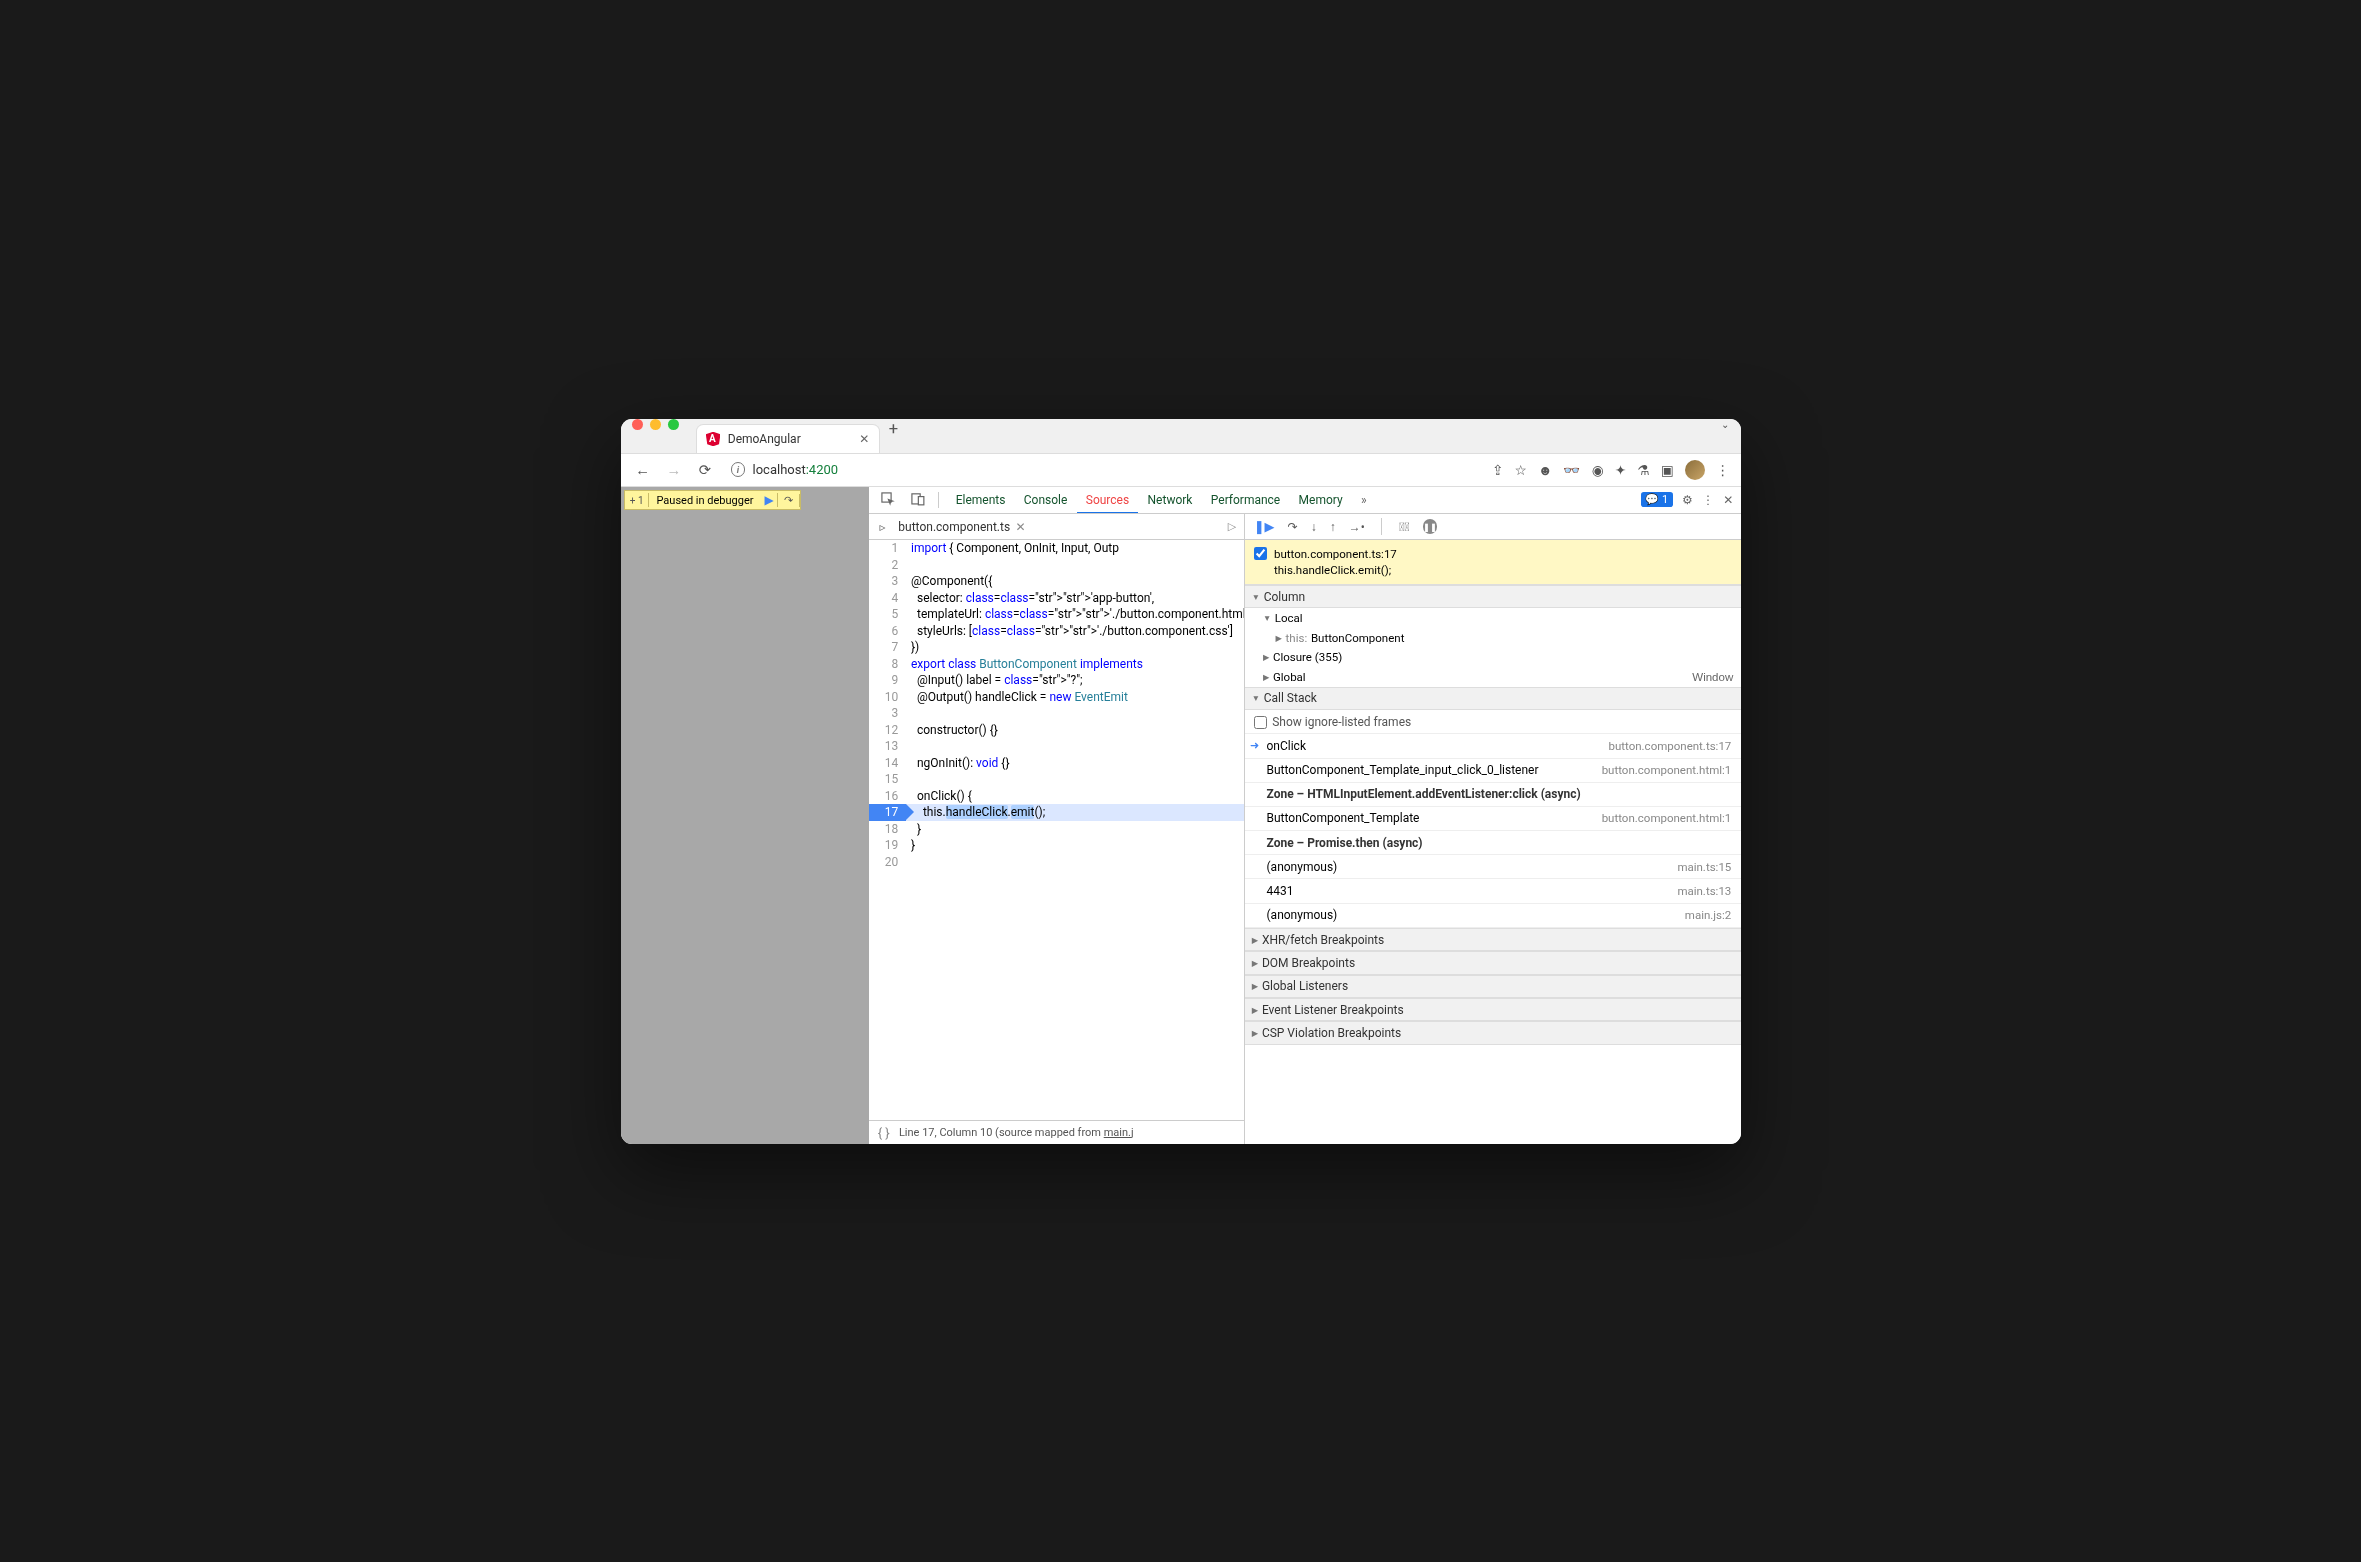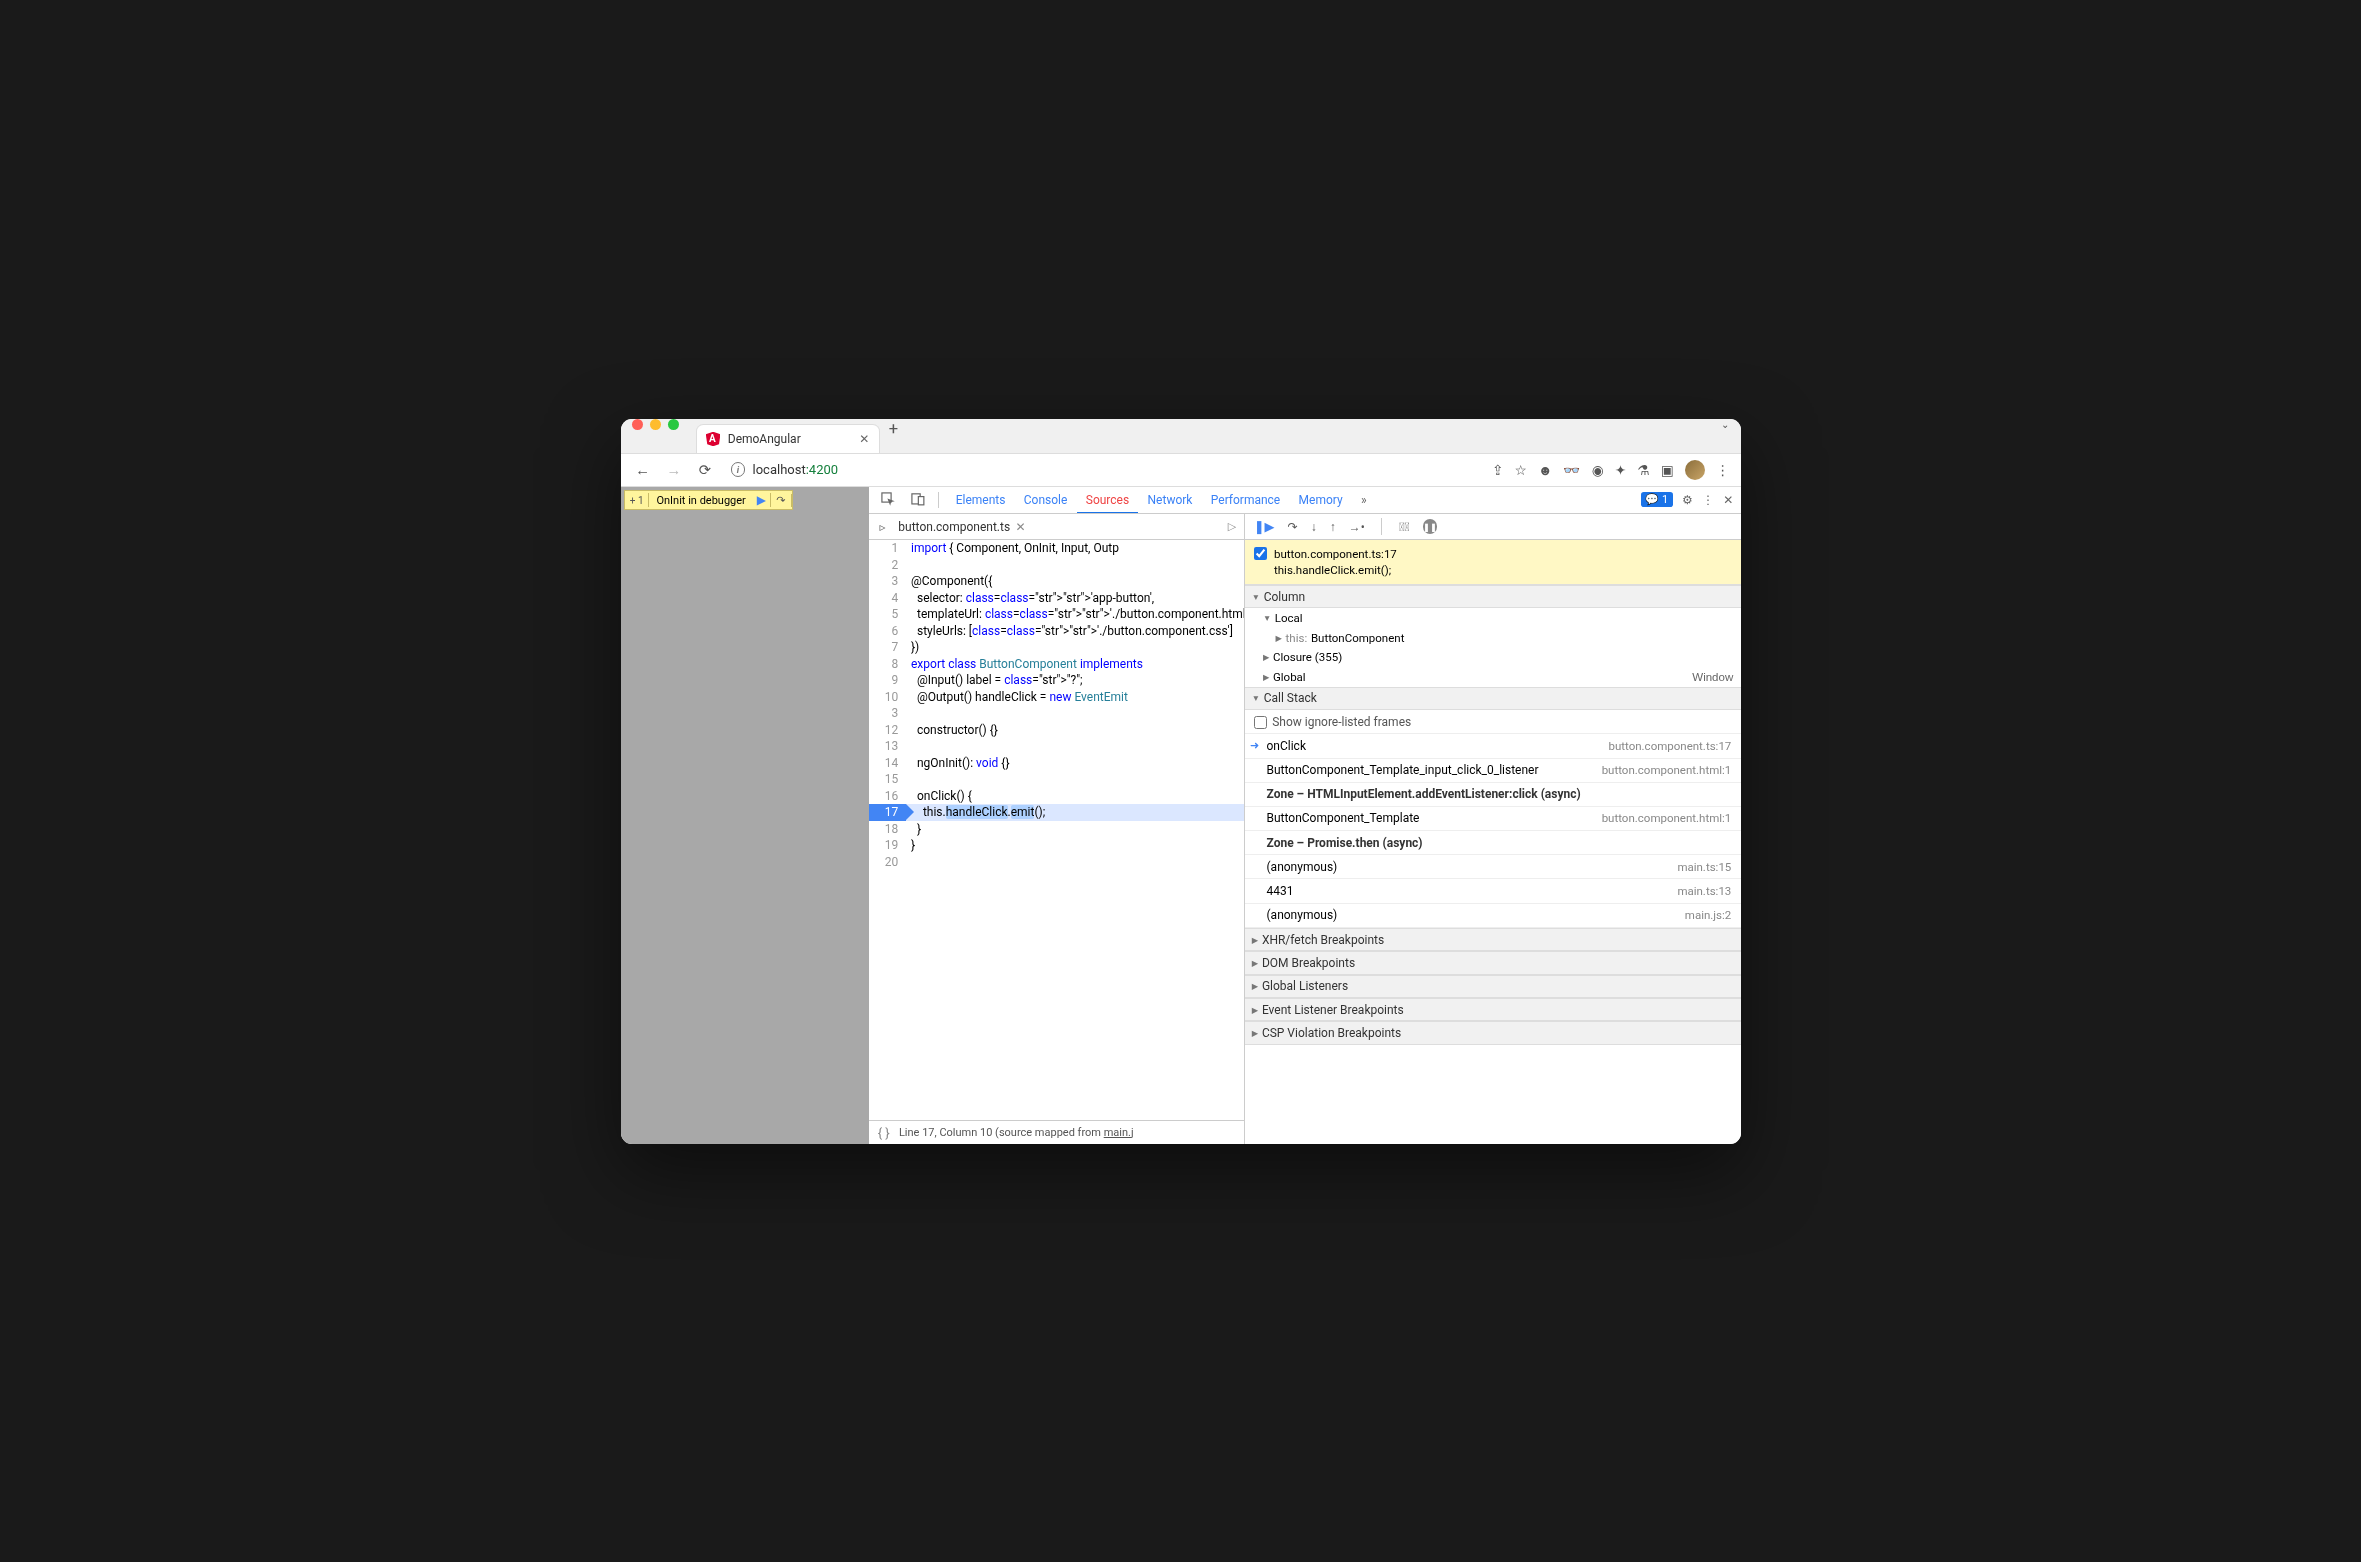--- a/index.html
+++ b/index.html
@@ -23,21 +23,21 @@
 .page-area{width:248px;background:#a8a8a8;position:relative}
 .paused-bar{position:absolute;top:3.7px;left:3.7px;background:#fff59d;border:0.9px solid #c9bc66;font-size:11px;display:flex;align-items:center;height:20px}
 .paused-bar .pbox{border-right:0.9px solid #c9bc66;padding:1.8px 4.6px;display:flex;align-items:center}
 .paused-bar .ptext{padding:1.8px 7.3px}
 .paused-bar .resume{color:#4285f4;padding:0 3.7px;font-size:12px}
 .paused-bar .stepover{padding:0 5.5px;color:#555}
 .devtools{flex:1;display:flex;flex-direction:column;background:#fff;min-width:0}
 .dt-tabs{height:27.5px;border-bottom:0.9px solid #ccc;display:flex;align-items:center;padding:0 7.3px;gap:3.7px;font-size:12px}
 .dt-iconbtn{color:#666;padding:3.7px 5.5px;cursor:pointer}
 .dt-divider{width:0.9px;height:16.5px;background:#ccc;margin:0 3.7px}
-.dt-tab{padding:5.5px 9.2px;color:#3b82f6;cursor:pointer;border-bottom:1.8px solid transparent}
+.dt-tab{padding:5.5px 9.2px;color:#14532d;cursor:pointer;border-bottom:1.8px solid transparent}
 .dt-tab.active{color:#ef4444;border-bottom-color:#1a73e8}
 .dt-actions{margin-left:auto;display:flex;align-items:center;gap:9.2px;color:#666}
 .issue-badge{background:#1a73e8;color:#fff;border-radius:2.8px;padding:0.9px 4.6px;font-size:11px;display:flex;align-items:center;gap:2.8px}
 .dt-body{flex:1;display:flex;min-height:0}
 .editor-pane{flex:1;display:flex;flex-direction:column;min-width:0;border-right:0.9px solid #ccc}
 .editor-tabs{height:26px;border-bottom:0.9px solid #ccc;display:flex;align-items:center;padding-left:5.5px;font-size:12px}
 .editor-tabs .navpane{color:#666;padding:1.8px 5.5px;cursor:pointer}
 .editor-tab{padding:3.7px 7.3px;color:#333;display:flex;align-items:center;gap:5.5px}
 .editor-tab .x{color:#888;cursor:pointer}
 .editor-tabs .drawer{margin-left:auto;margin-right:7.3px;color:#888;cursor:pointer;font-size:11px}
@@ -110,21 +110,21 @@
       <span>▣</span>
       <span class="avatar"></span>
       <span>⋮</span>
     </div>
   </div>
 
   <div class="content">
     <div class="page-area">
       <div class="paused-bar">
         <span class="pbox" style="font-size:10px;color:#555">+ 1</span>
-        <span class="ptext">OnInit in debugger</span>
+        <span class="ptext">Paused in debugger</span>
         <span class="pbox resume">▶</span>
         <span class="pbox stepover">↷</span>
       </div>
     </div>
 
     <div class="devtools">
       <div class="dt-tabs">
         <span class="dt-iconbtn">
           <svg width="14.7" height="14.7" viewBox="0 0 16 16">
               <rect x="1" y="1" width="10" height="10" fill="none" stroke="#666" stroke-width="1.3"></rect>

